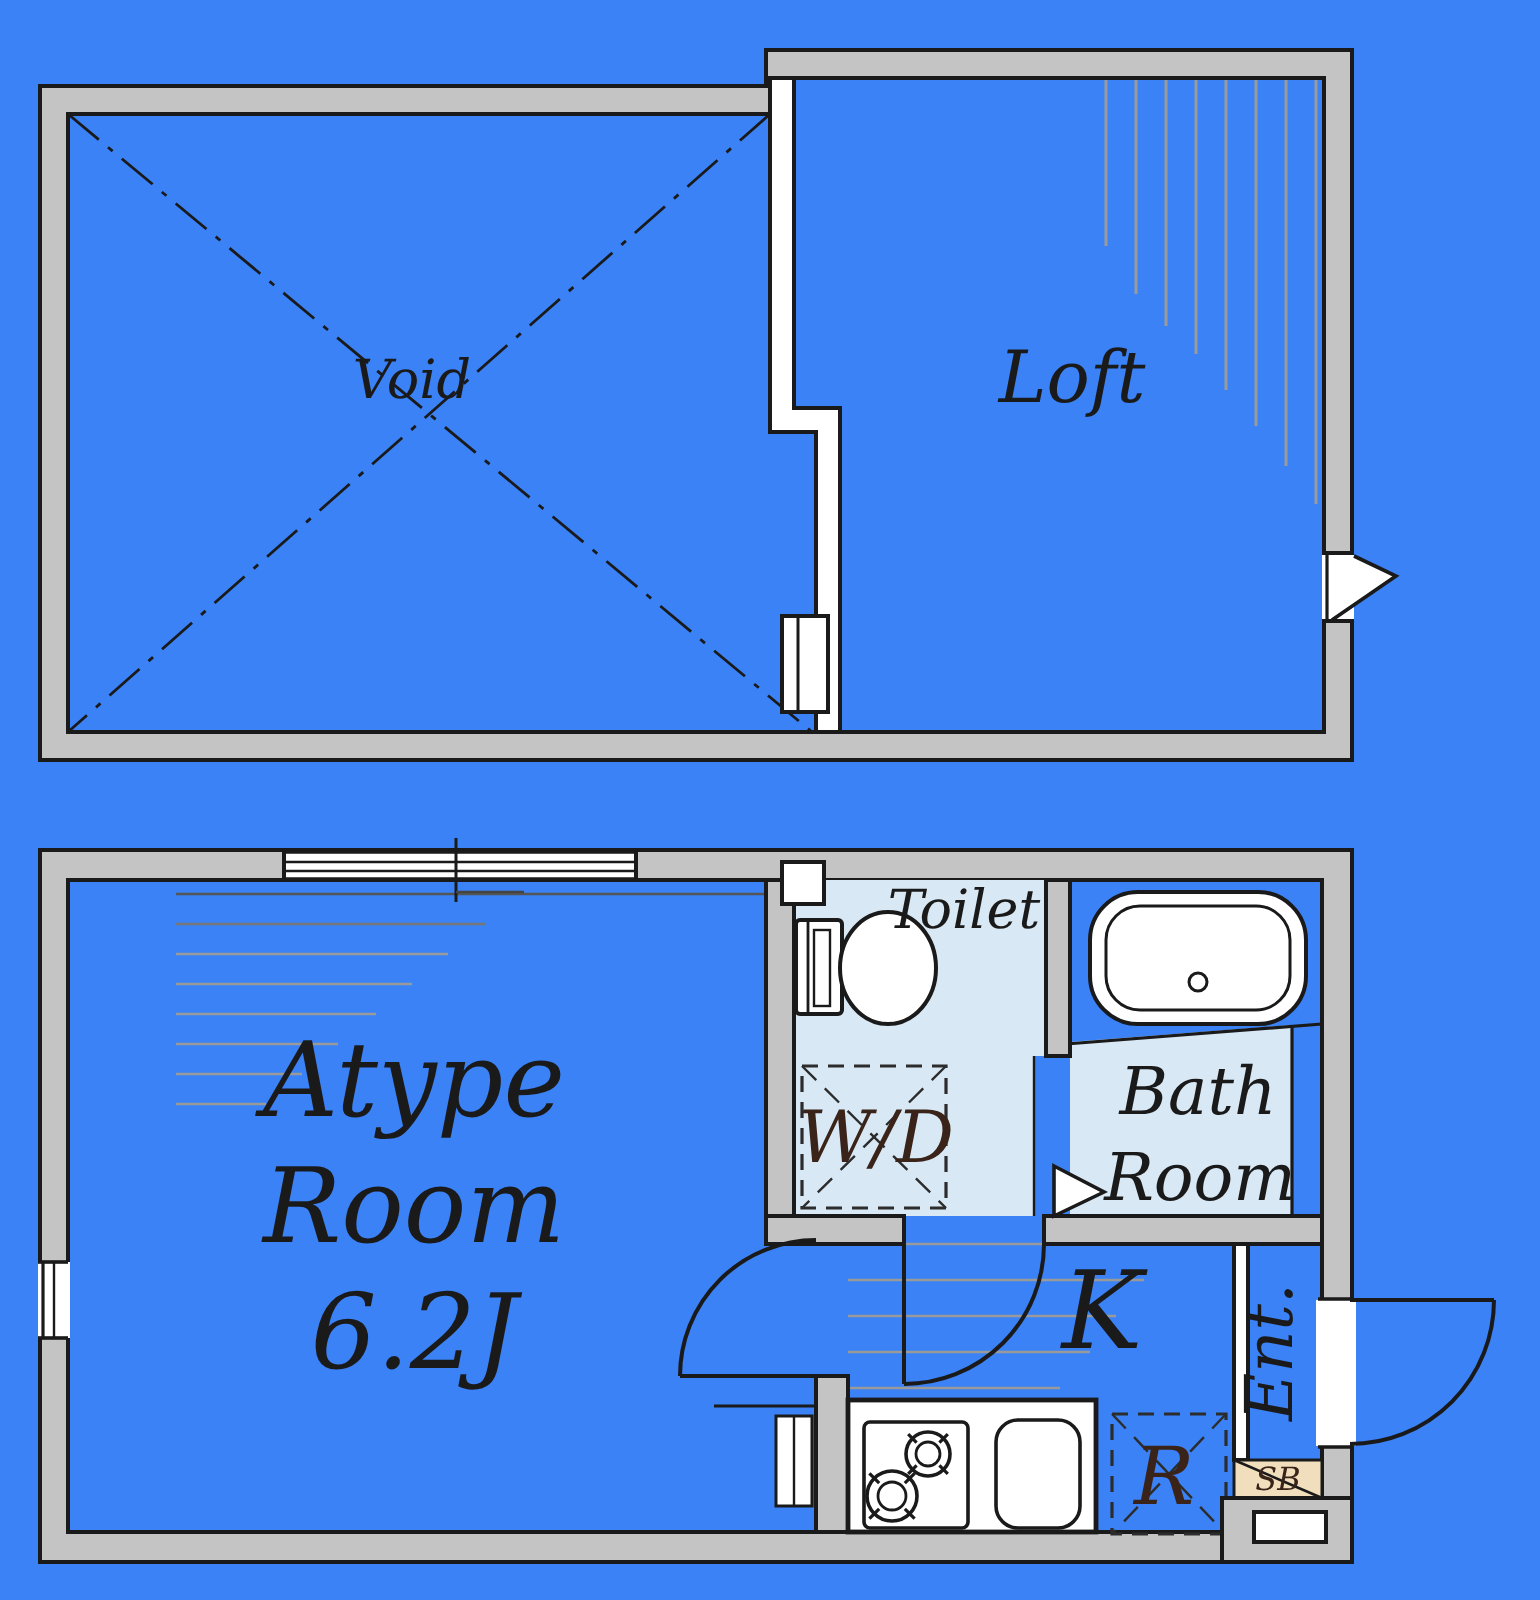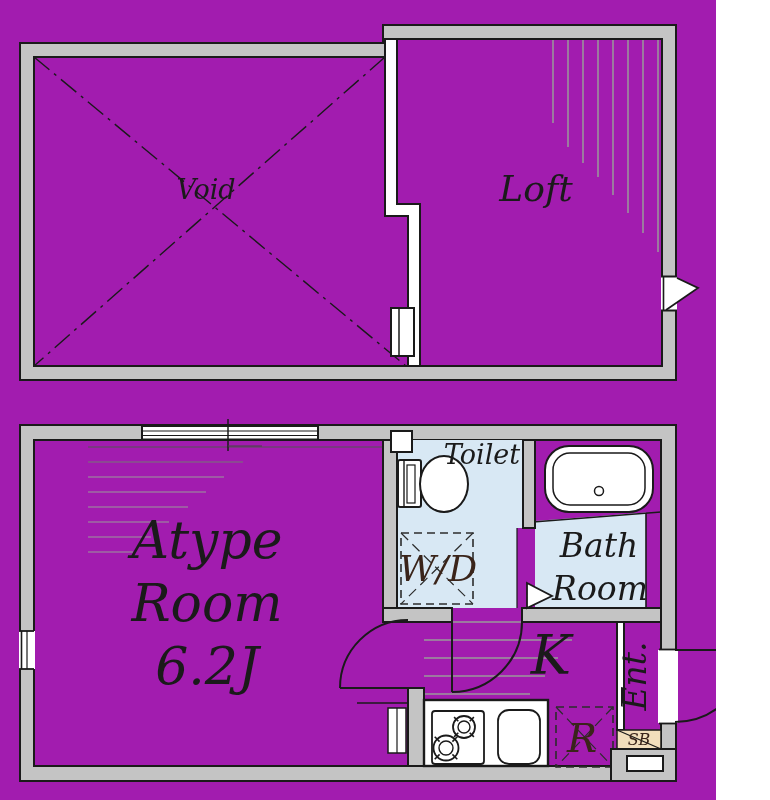--- a/index.html
+++ b/index.html
@@ -1,16 +1,16 @@
 <!DOCTYPE html>
 <html style="--wall: #c4c4c4; --wet_area: #d8e8f4; --shoe_box: #f1debc; --line: #1a1a1a; --hatch: #9a9a9a; --brown_text: #3a241a;"><head>
 <meta charset="utf-8">
 <style>
   html,body{margin:0;padding:0;background:#ffffff;}
-  .stage{width:716px;height:800px;background:#a21caf;position:relative;overflow:hidden;}
+  .stage{width:770px;height:800px;background:#3b82f6;position:relative;overflow:hidden;}
   svg{display:block;}
   .wall{fill:var(--wall);stroke:var(--line);stroke-width:2;}
   .thinwall{fill:#ffffff;stroke:var(--line);stroke-width:2;}
   .fixture{fill:#ffffff;stroke:var(--line);stroke-width:2;}
   .blue{fill:var(--wet_area);stroke:none;}
   .doorline{fill:none;stroke:var(--line);stroke-width:2;}
   .dashbox{fill:none;stroke:#2c2c2c;stroke-width:1.6;stroke-dasharray:8 5;}
   .dashdiag{fill:none;stroke:#2c2c2c;stroke-width:1.2;stroke-dasharray:10 6;}
   .label{font-family:"DejaVu Serif","Liberation Serif",serif;font-style:italic;fill:var(--line);}
   .brown{fill:var(--brown_text);}

